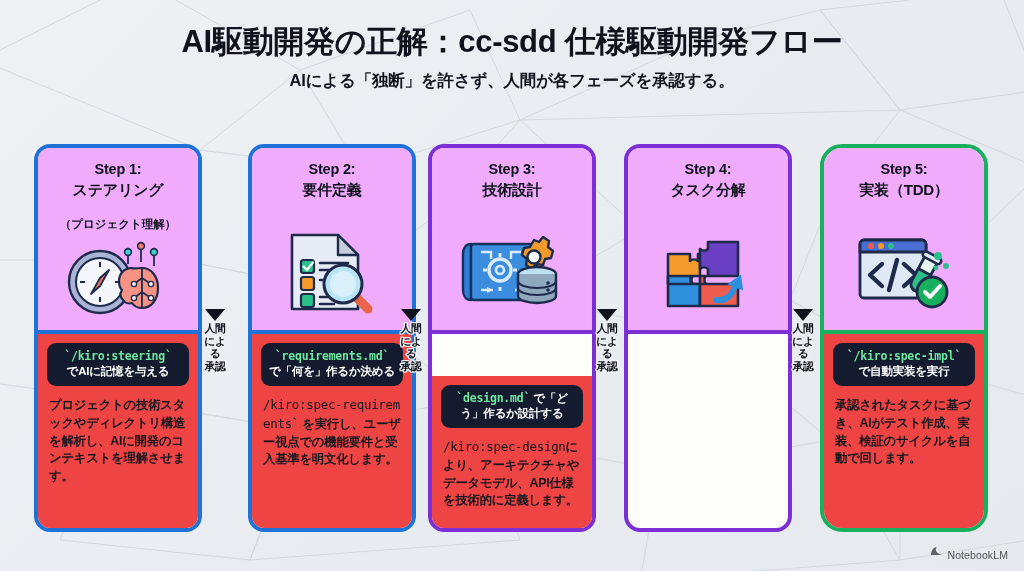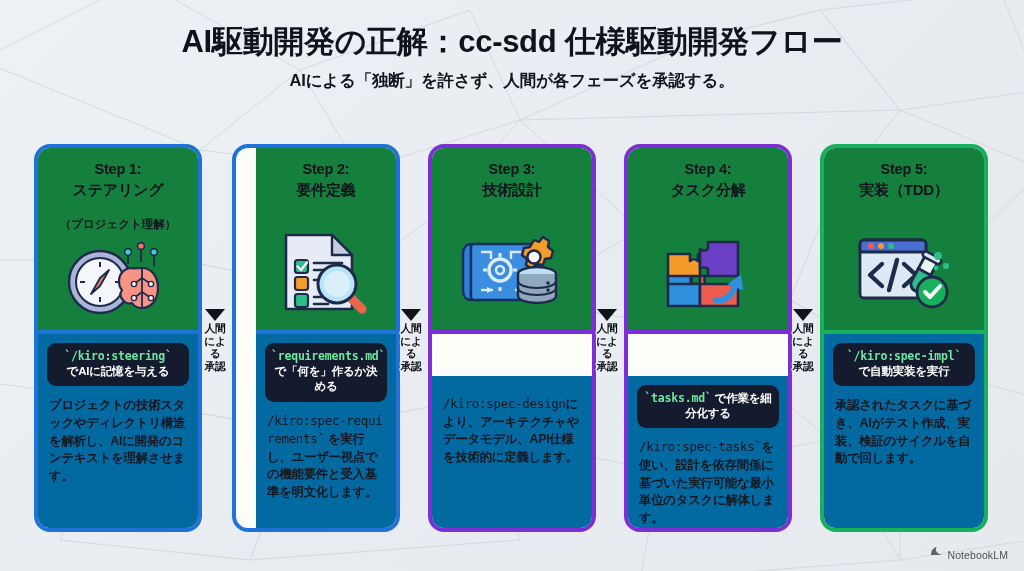--- a/index.html
+++ b/index.html
@@ -55,21 +55,21 @@
   .card.purple { border-color: #7b2fd4; gap: 42px; }
   .card.green  { border-color: #17b15e; }
 
   .card-top {
     height: 186px;
     flex: 0 0 186px;
     display: flex;
     flex-direction: column;
     align-items: center;
     border-bottom: 4px solid #1f73d8;
-    background: #15803d;
+    background: #f0abfc;
   }
   .card.blue   .card-top { border-bottom-color: #1f73d8; }
   .card.purple .card-top { border-bottom-color: #7b2fd4; }
   .card.green  .card-top { border-bottom-color: #17b15e; }
 
   .step-label {
     margin-top: 12px;
     font-size: 14.5px;
     font-weight: bold;
     color: #10121c;
@@ -98,21 +98,21 @@
     display: flex;
     align-items: center;
     justify-content: center;
     width: 100%;
     padding-bottom: 4px;
   }
   .icon-wrap svg { display: block; }
 
   .card-bottom {
     flex: 1;
-    background: #0369a1;
+    background: #ef4444;
     padding: 9px 9px 0 9px;
     display: flex;
     flex-direction: column;
     align-items: flex-end;
   }
   .chip {
     width: 100%;
     background: #151b2e;
     color: #ffffff;
     border-radius: 9px;
@@ -263,21 +263,21 @@
             </g>
           </svg>
         </div>
       </div>
       <div class="card-bottom">
         <div class="chip"><span class="code">`/kiro:steering`</span><br><span>でAIに記憶を与える</span></div>
         <div class="desc"><span class="code"></span><span>プロジェクトの技術スタックやディレクトリ構造を解析し、AIに開発のコンテキストを理解させます。</span></div>
       </div>
     </div>
 
-    <div class="card blue" style="left:232px;padding-left:20px;">
+    <div class="card blue" style="left:248px;">
       <div class="card-top">
         <div class="step-label">Step 2:</div>
         <div class="step-name">要件定義</div>
         <div class="step-sub"></div>
         <div class="icon-wrap">
           <svg width="100" height="86" viewBox="0 0 100 86">
             <path d="M10 6 h46 l20 20 v54 h-66 z" fill="#e6ebf5" stroke="#1e2a4a" stroke-width="2.6" stroke-linejoin="round"></path>
             <path d="M56 6 v20 h20 z" fill="#c6cedd" stroke="#1e2a4a" stroke-width="2.4" stroke-linejoin="round"></path>
             <rect x="19" y="31" width="13" height="13" rx="2.5" fill="#2bc08a" stroke="#1e2a4a" stroke-width="2.2"></rect>
             <path d="M21.5 37.5 l3.5 3.5 l6 -7.5" stroke="#ffffff" stroke-width="2.4" fill="none" stroke-linecap="round" stroke-linejoin="round"></path>
@@ -334,47 +334,44 @@
               <path d="M-19 -12 v22 a19 7 0 0 0 38 0 v-22" fill="#8fa8bd" stroke="#1e2a4a" stroke-width="2.4"></path>
               <path d="M-19 -5 a19 7 0 0 0 38 0" fill="none" stroke="#1e2a4a" stroke-width="2"></path>
               <path d="M-19 2 a19 7 0 0 0 38 0" fill="none" stroke="#1e2a4a" stroke-width="2"></path>
               <circle cx="11" cy="-3" r="1.8" fill="#1e2a4a"></circle>
               <circle cx="11" cy="4" r="1.8" fill="#1e2a4a"></circle>
             </g>
           </svg>
         </div>
       </div>
       <div class="card-bottom">
+        <div class="chip"><span class="code">`design.md`</span><span> で「どう」作るか設計する</span></div>
         <div class="desc"><span class="code">/kiro:spec-design</span><span>により、アーキテクチャやデータモデル、API仕様を技術的に定義します。</span></div>
       </div>
     </div>
 
     <div class="card purple" style="left:624px;">
       <div class="card-top">
         <div class="step-label">Step 4:</div>
         <div class="step-name">タスク分解</div>
         <div class="step-sub"></div>
         <div class="icon-wrap">
           <svg width="96" height="84" viewBox="0 0 96 84">
             <path d="M8 24 h22 v7 a6 6 0 0 1 8 0 v-7 h2 v22 h-7 a6 6 0 0 0 0 8 h7 v0 h-32 z" fill="#f59b2c" stroke="#1e2a4a" stroke-width="2.6" stroke-linejoin="round"></path>
             <path d="M8 54 h24 a6 6 0 0 1 0 -8 h-24 z M8 46 v30 h32 v-22 h-8 a6 6 0 0 1 0 -8 z" fill="#2f90dd" stroke="#1e2a4a" stroke-width="2.6" stroke-linejoin="round"></path>
             <path d="M48 12 h30 v34 h-30 v-7 a6 6 0 0 0 -8 0 v-20 a6 6 0 0 0 8 0 z" fill="#6b3fc4" stroke="#1e2a4a" stroke-width="2.6" stroke-linejoin="round"></path>
             <path d="M46 54 h32 v22 h-38 v-22 h6 a6 6 0 0 0 0 0 z M46 54 a6 6 0 0 1 0 -8 h-6 v8 z" fill="#ee5c50" stroke="#1e2a4a" stroke-width="2.6" stroke-linejoin="round"></path>
             <path d="M56 70 c10 2 18 -6 20 -18" stroke="#2f90dd" stroke-width="6" fill="none" stroke-linecap="round"></path>
             <polygon points="78,44 86,58 69,58" fill="#2f90dd" transform="rotate(22 78 52)"></polygon>
           </svg>
         </div>
       </div>
-      <div class="card-bottom">
-        <div class="chip"><span class="code">`tasks.md`</span><span> で作業を細分化する</span></div>
-        <div class="desc"><span class="code">/kiro:spec-tasks`</span><span>を使い、設計を依存間係に基づいた実行可能な最小単位のタスクに解体します。</span></div>
-      </div>
-    </div>
-
-    <div class="card green" style="left:820px;">
+    </div>
+
+    <div class="card green" style="left:820px;border-radius:22px;">
       <div class="card-top">
         <div class="step-label">Step 5:</div>
         <div class="step-name">実装（TDD）</div>
         <div class="step-sub"></div>
         <div class="icon-wrap">
           <svg width="104" height="84" viewBox="0 0 104 84">
             <rect x="8" y="10" width="66" height="58" rx="4" fill="#dfe8f5" stroke="#1e2a4a" stroke-width="2.8"></rect>
             <path d="M8 14 a4 4 0 0 1 4 -4 h58 a4 4 0 0 1 4 4 v8 h-66 z" fill="#4a6fd4" stroke="#1e2a4a" stroke-width="2.8"></path>
             <circle cx="19" cy="16" r="3" fill="#ee5c50"></circle>
             <circle cx="29" cy="16" r="3" fill="#f59b2c"></circle>

